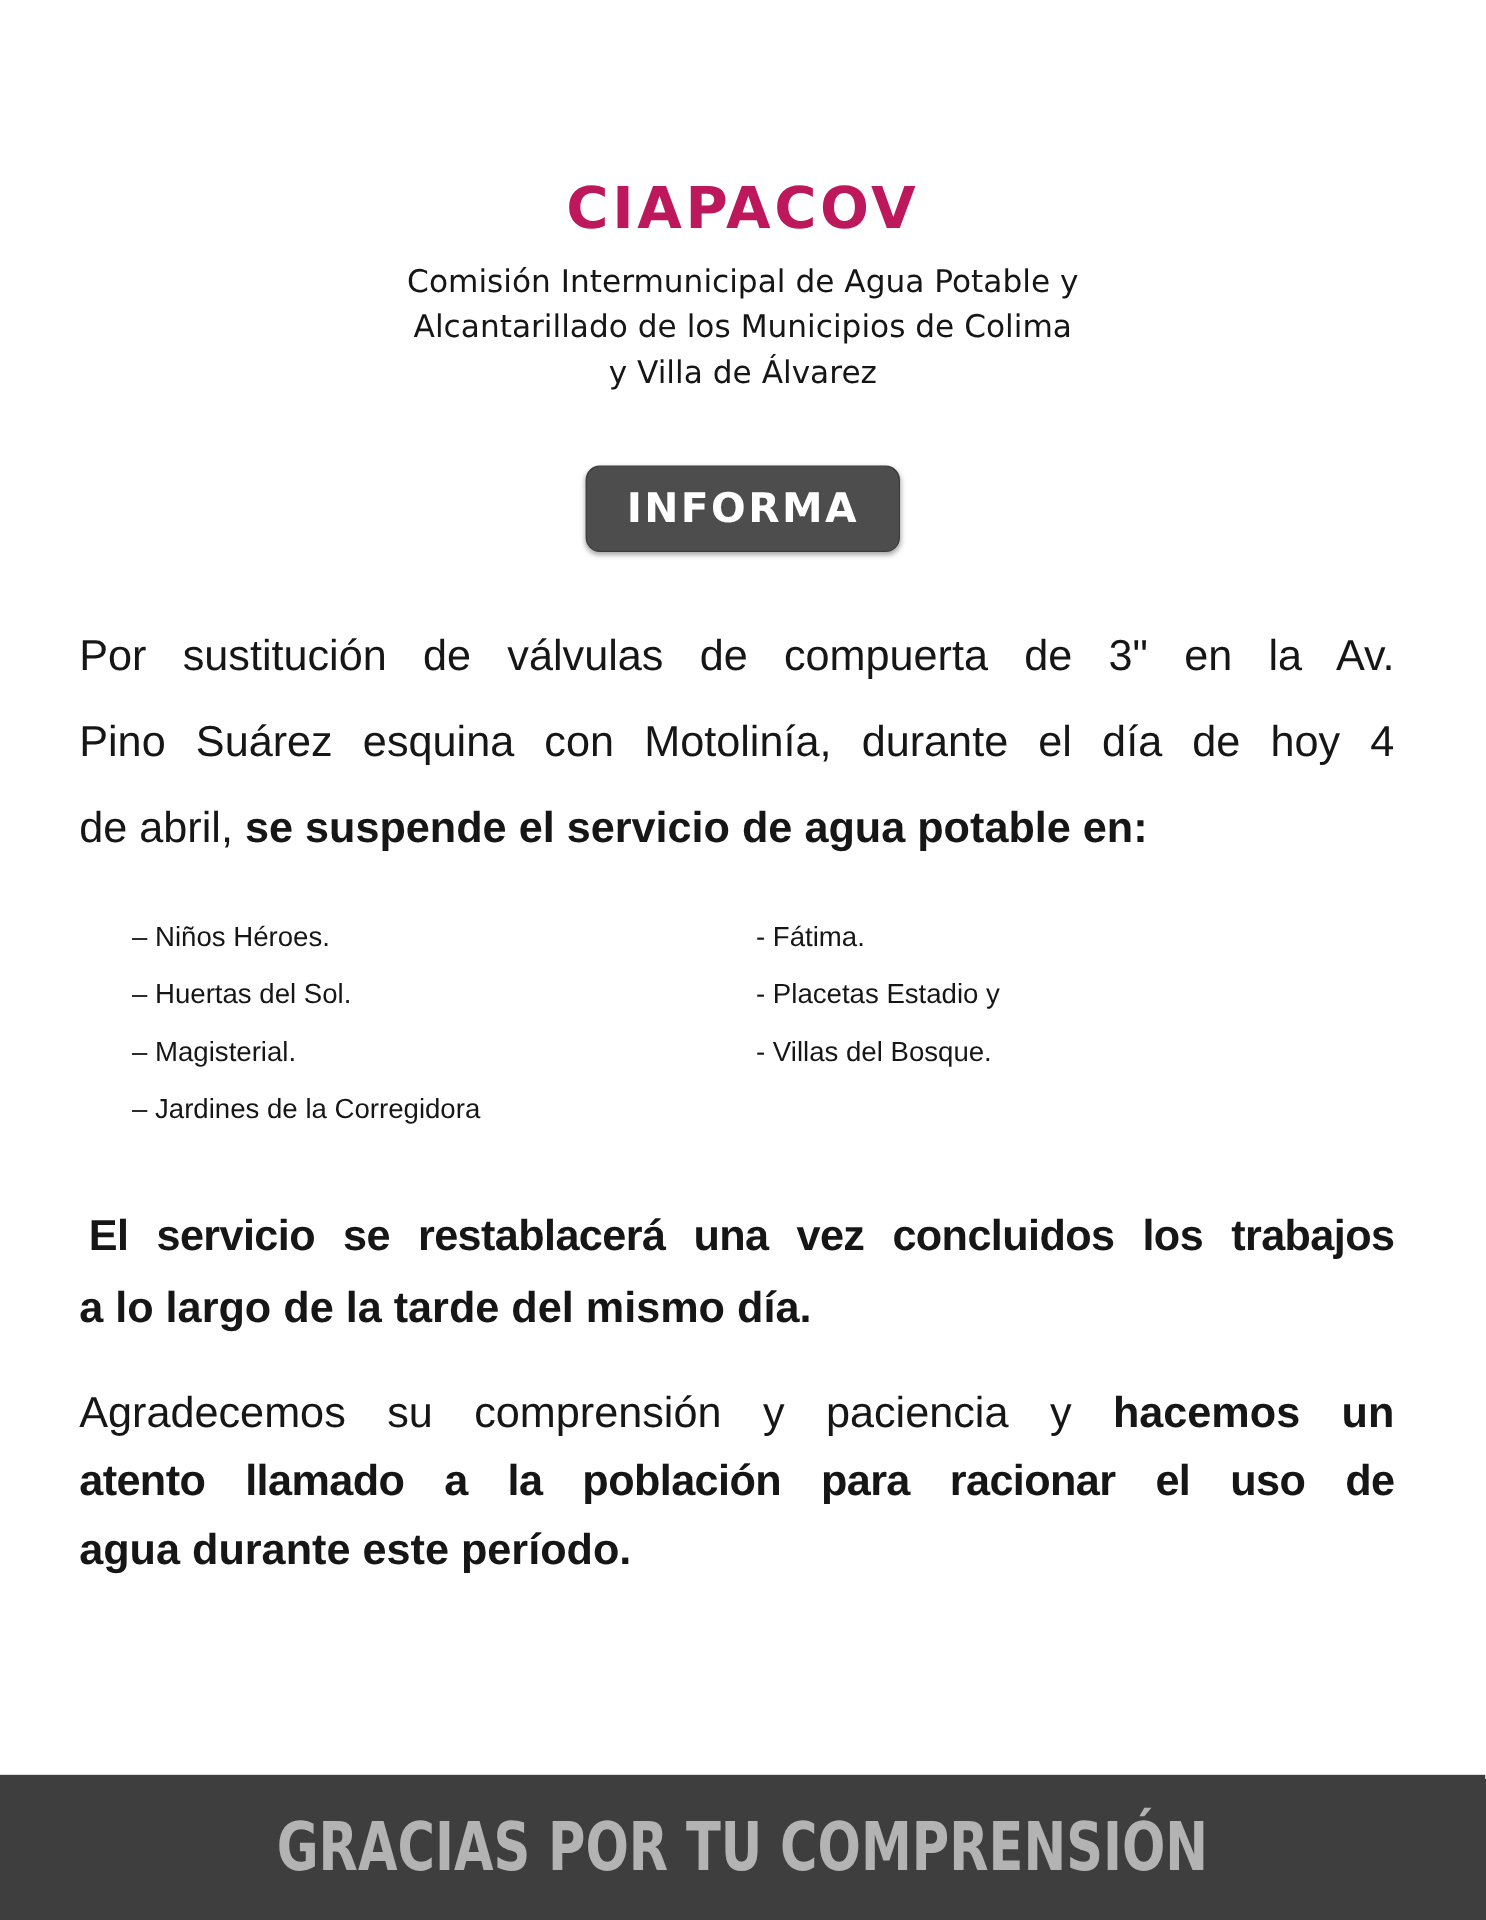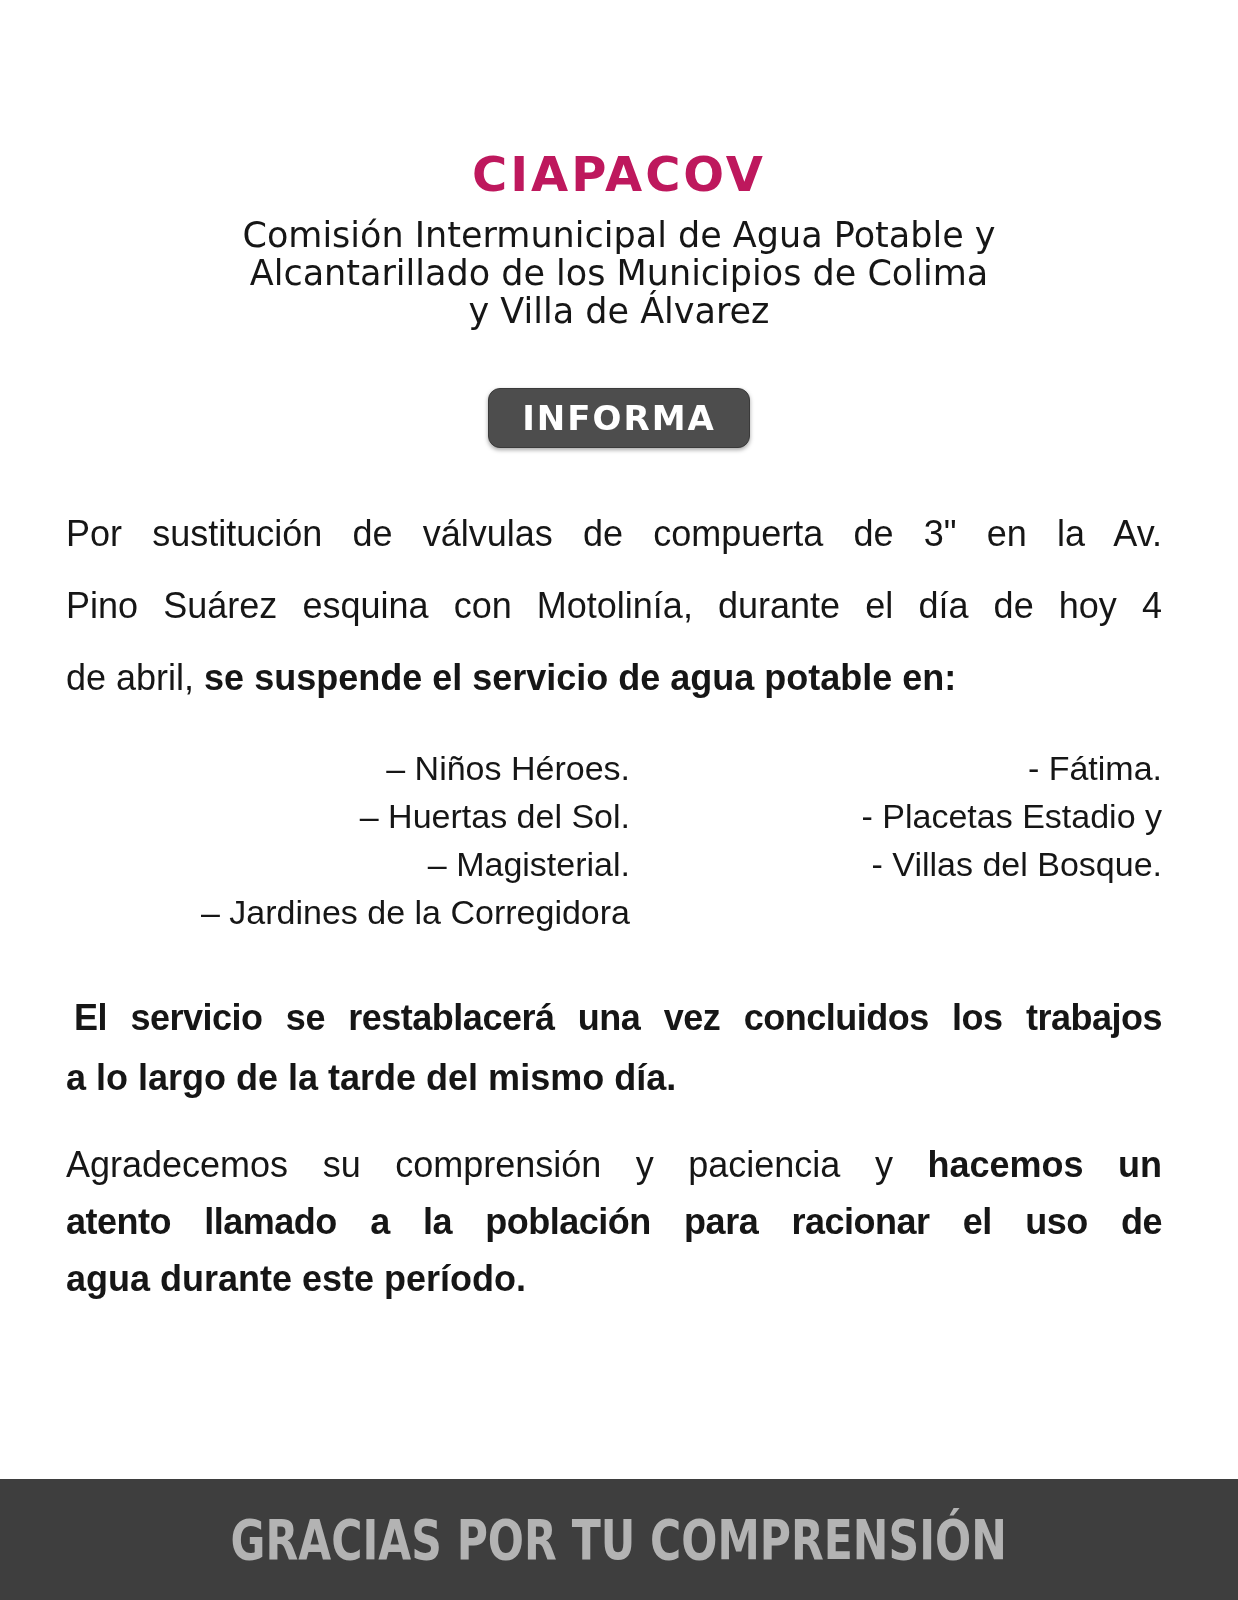--- a/index.html
+++ b/index.html
@@ -18,33 +18,33 @@
   
   .header { padding-top:146px; text-align:center; }
   .org-acronym {
     font-size:48px;
     font-weight:700;
     letter-spacing:3px;
     color:#be185d;
   }
   .org-name {
     margin-top:14px;
-    font-size:35px;
+    font-size:26px;
     line-height:38px;
     color:#161616;
   }
 
   
   .badge-wrap { text-align:center; margin-top:58px; }
   .informa-badge {
     display:inline-flex;
     align-items:center;
     justify-content:center;
     width:262px;
-    height:60px;
+    height:72px;
     background:#4d4d4d;
     border:1px solid #3a3a3a;
     border-radius:12px;
     box-shadow:0 2px 4px rgba(0,0,0,0.35);
     color:#ffffff;
     font-size:34px;
     font-weight:700;
     letter-spacing:2px;
   }
 
@@ -67,23 +67,22 @@
   .intro {
     margin-top:50px;
     font-size:36px;
     line-height:72px;
   }
 
   .areas {
     margin-top:30px;
     display:flex;
     padding-left:44px;
-    font-size:34px;
+    font-size:23px;
     line-height:48px;
-    text-align:right;
   }
   .areas .col-left { width:520px; }
   .areas .col-right { flex:1; }
 
   .restoration {
     margin-top:52px;
     font-size:36px;
     font-weight:700;
     line-height:60px;
   }

